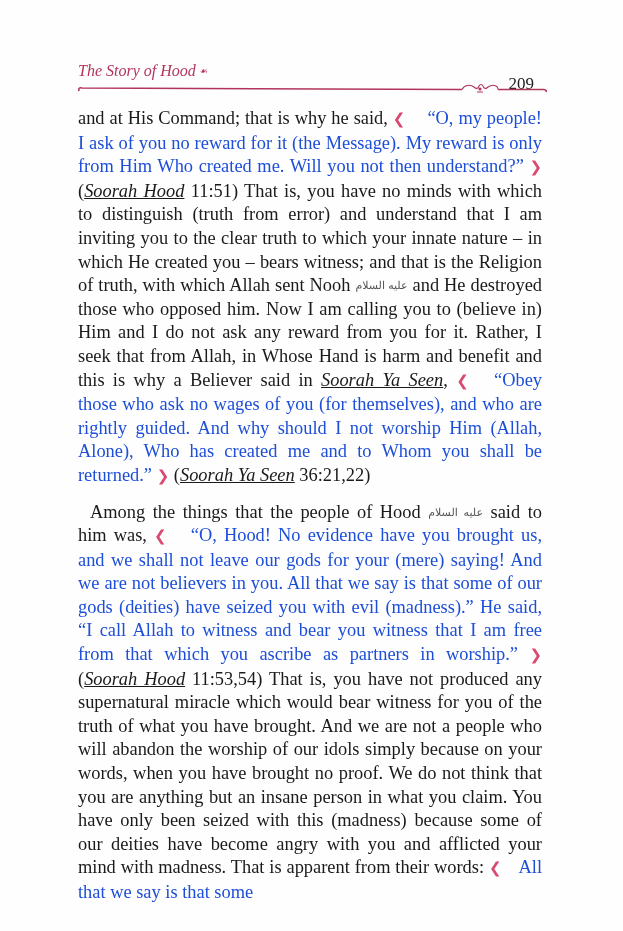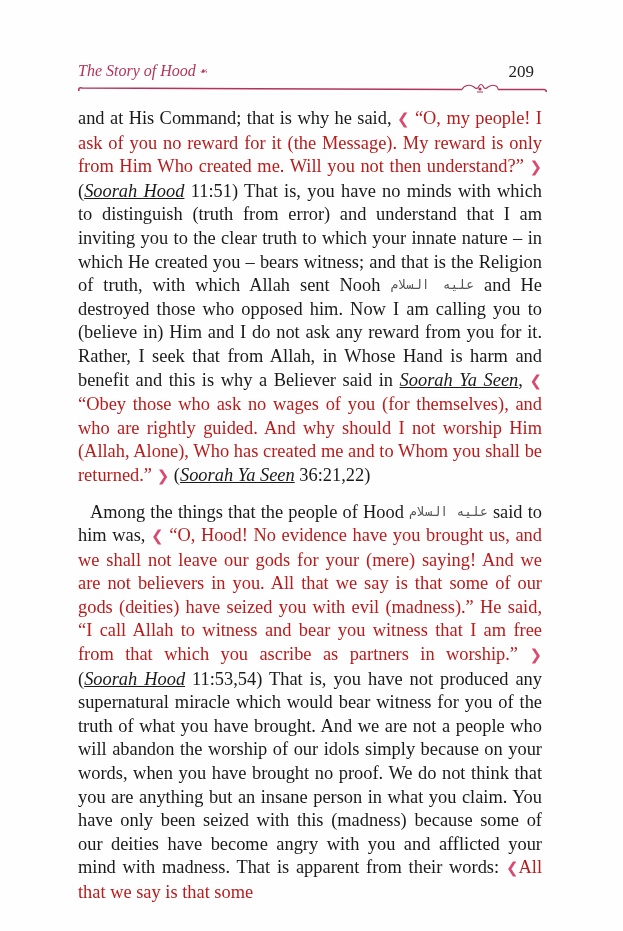--- a/index.html
+++ b/index.html
@@ -14,39 +14,39 @@
   .header-title {
     position: absolute; left: 0; top: 0;
     font-family: "Liberation Serif", "DejaVu Serif", serif;
     font-style: italic; font-size: 16px; color: #b2345a;
   }
   .header-title .honor {
     font-style: normal; font-size: 9px; margin-left: 4px; vertical-align: 2px;
     color: #b2345a;
   }
   .page-number {
-    position: absolute; right: 14px; top: 0;
+    position: absolute; right: 14px; top: 12px;
     font-family: "Liberation Serif", "DejaVu Serif", serif;
     font-size: 17px; color: #222;
   }
   .header-rule {
     position: absolute; left: 0; top: 21px; width: 470px; height: 10px;
   }
   .body {
     position: absolute; left: 78px; top: 107px; width: 464px;
     font-family: "Liberation Serif", "DejaVu Serif", serif;
     font-size: 18.4px; line-height: 23.6px; color: #1a1a1a;
     text-align: justify;
   }
   .body p { margin: 0; }
   .body p + p { margin-top: 12px; text-indent: 12px; }
-  .q { color: #b91c1c; }
+  .q { color: #1d4ed8; margin-left: 17px; }
   .br { color: #d84a70; font-size: 15px; }
   .it { font-style: italic; text-decoration: underline; }
-  .honor-inline { font-size: 13px; color: #555; vertical-align: 2px; letter-spacing: -0.5px; font-family: Liberation Mono, monospace; }
+  .honor-inline { font-size: 11px; color: #555; vertical-align: 2px; letter-spacing: -0.5px; }
 </style>
 </head>
 <body>
 
 <div class="page">
   <div class="header">
     <span class="header-title"><span>The Story of Hood</span><span class="honor">☙</span></span>
     <span class="page-number">209</span>
     <svg class="header-rule" viewBox="0 0 470 10" width="470" height="10">
       <path d="M1 8 Q0 4 4 5 L384 6.5" stroke="#b2345a" stroke-width="1.6" fill="none"></path>

